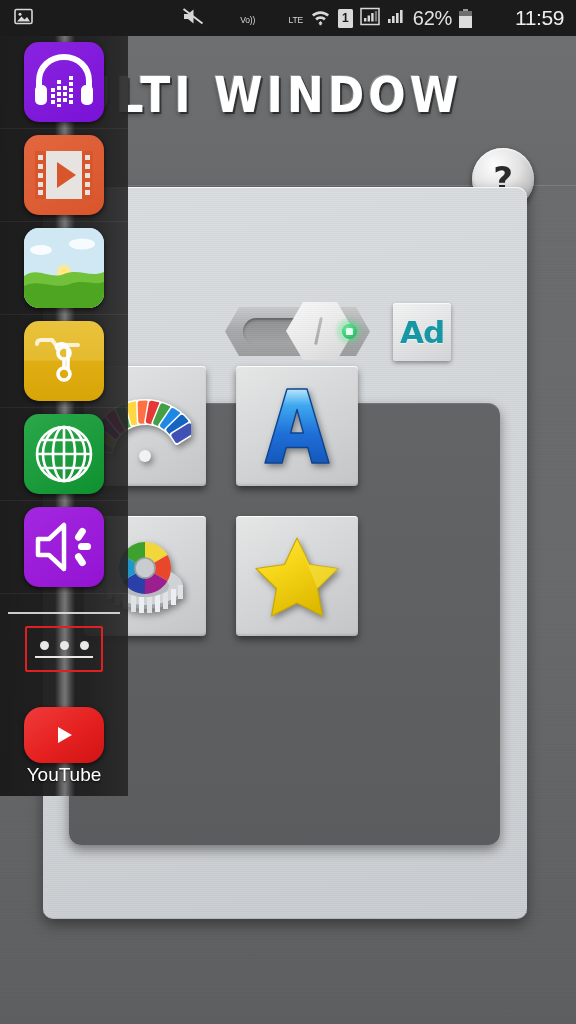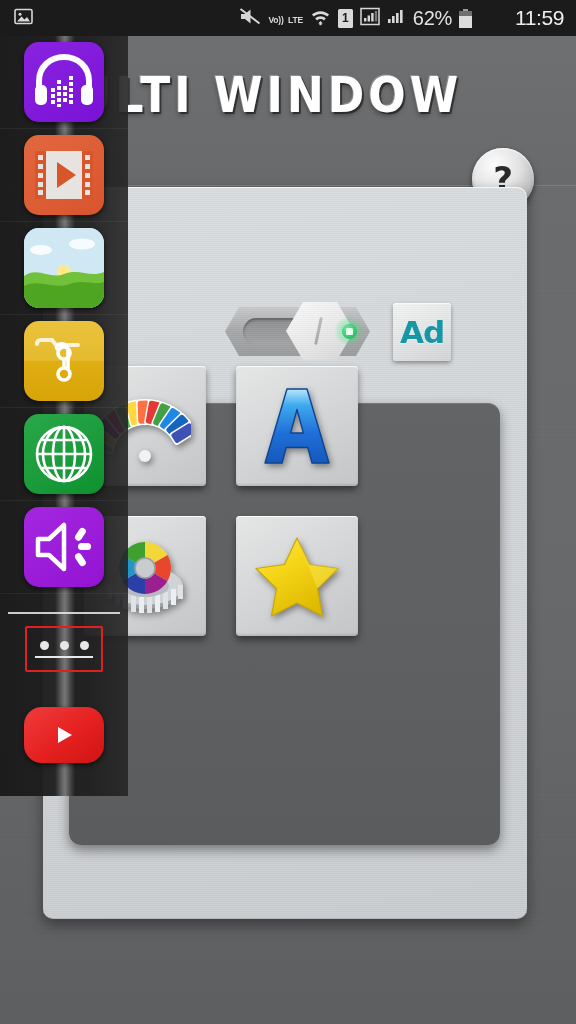--- a/index.html
+++ b/index.html
@@ -22,21 +22,21 @@
     display:flex; align-items:center;
   }
   #statusbar .sb-left{ margin-left:14px; display:flex; align-items:center; }
   #statusbar .sb-right{
     margin-left:auto; margin-right:12px;
     display:flex; align-items:center; gap:7px;
   }
   .sb-ico{ display:block; }
   .volte{
     color:#d8d8d8; font-size:8.5px; line-height:8.5px;
-    text-align:center; font-weight:700; letter-spacing:-.2px;
+    text-align:center; font-weight:400; letter-spacing:-.2px;margin-left:29px;
   }
   .sb-batt-pct{
     color:#e2e2e2; font-size:20px; letter-spacing:-.3px;text-align:right;
   }
   .sb-clock{
     color:#eee; font-size:21px; letter-spacing:-.4px;margin-left:36px;
   }
   .sim-badge{
     width:15px; height:19px; background:#d9d9d9; color:#1b1b1c;
     font-size:12px; font-weight:700; display:flex;
@@ -626,15 +626,16 @@
       <span class="bar"></span>
     </div>
 
     <div class="sb-cell" style="position:absolute; top:652px; border:none;">
       <span class="appicon ic-yt">
         <svg width="34" height="26" viewBox="0 0 34 26">
           <path d="M11 5 L25 13 L11 21 Z" fill="#fff"></path>
         </svg>
       </span>
     </div>
+    <div id="ytlabel" style="top:728px">YouTube</div>
   </div>
 
 </div>
 
 </body></html>

